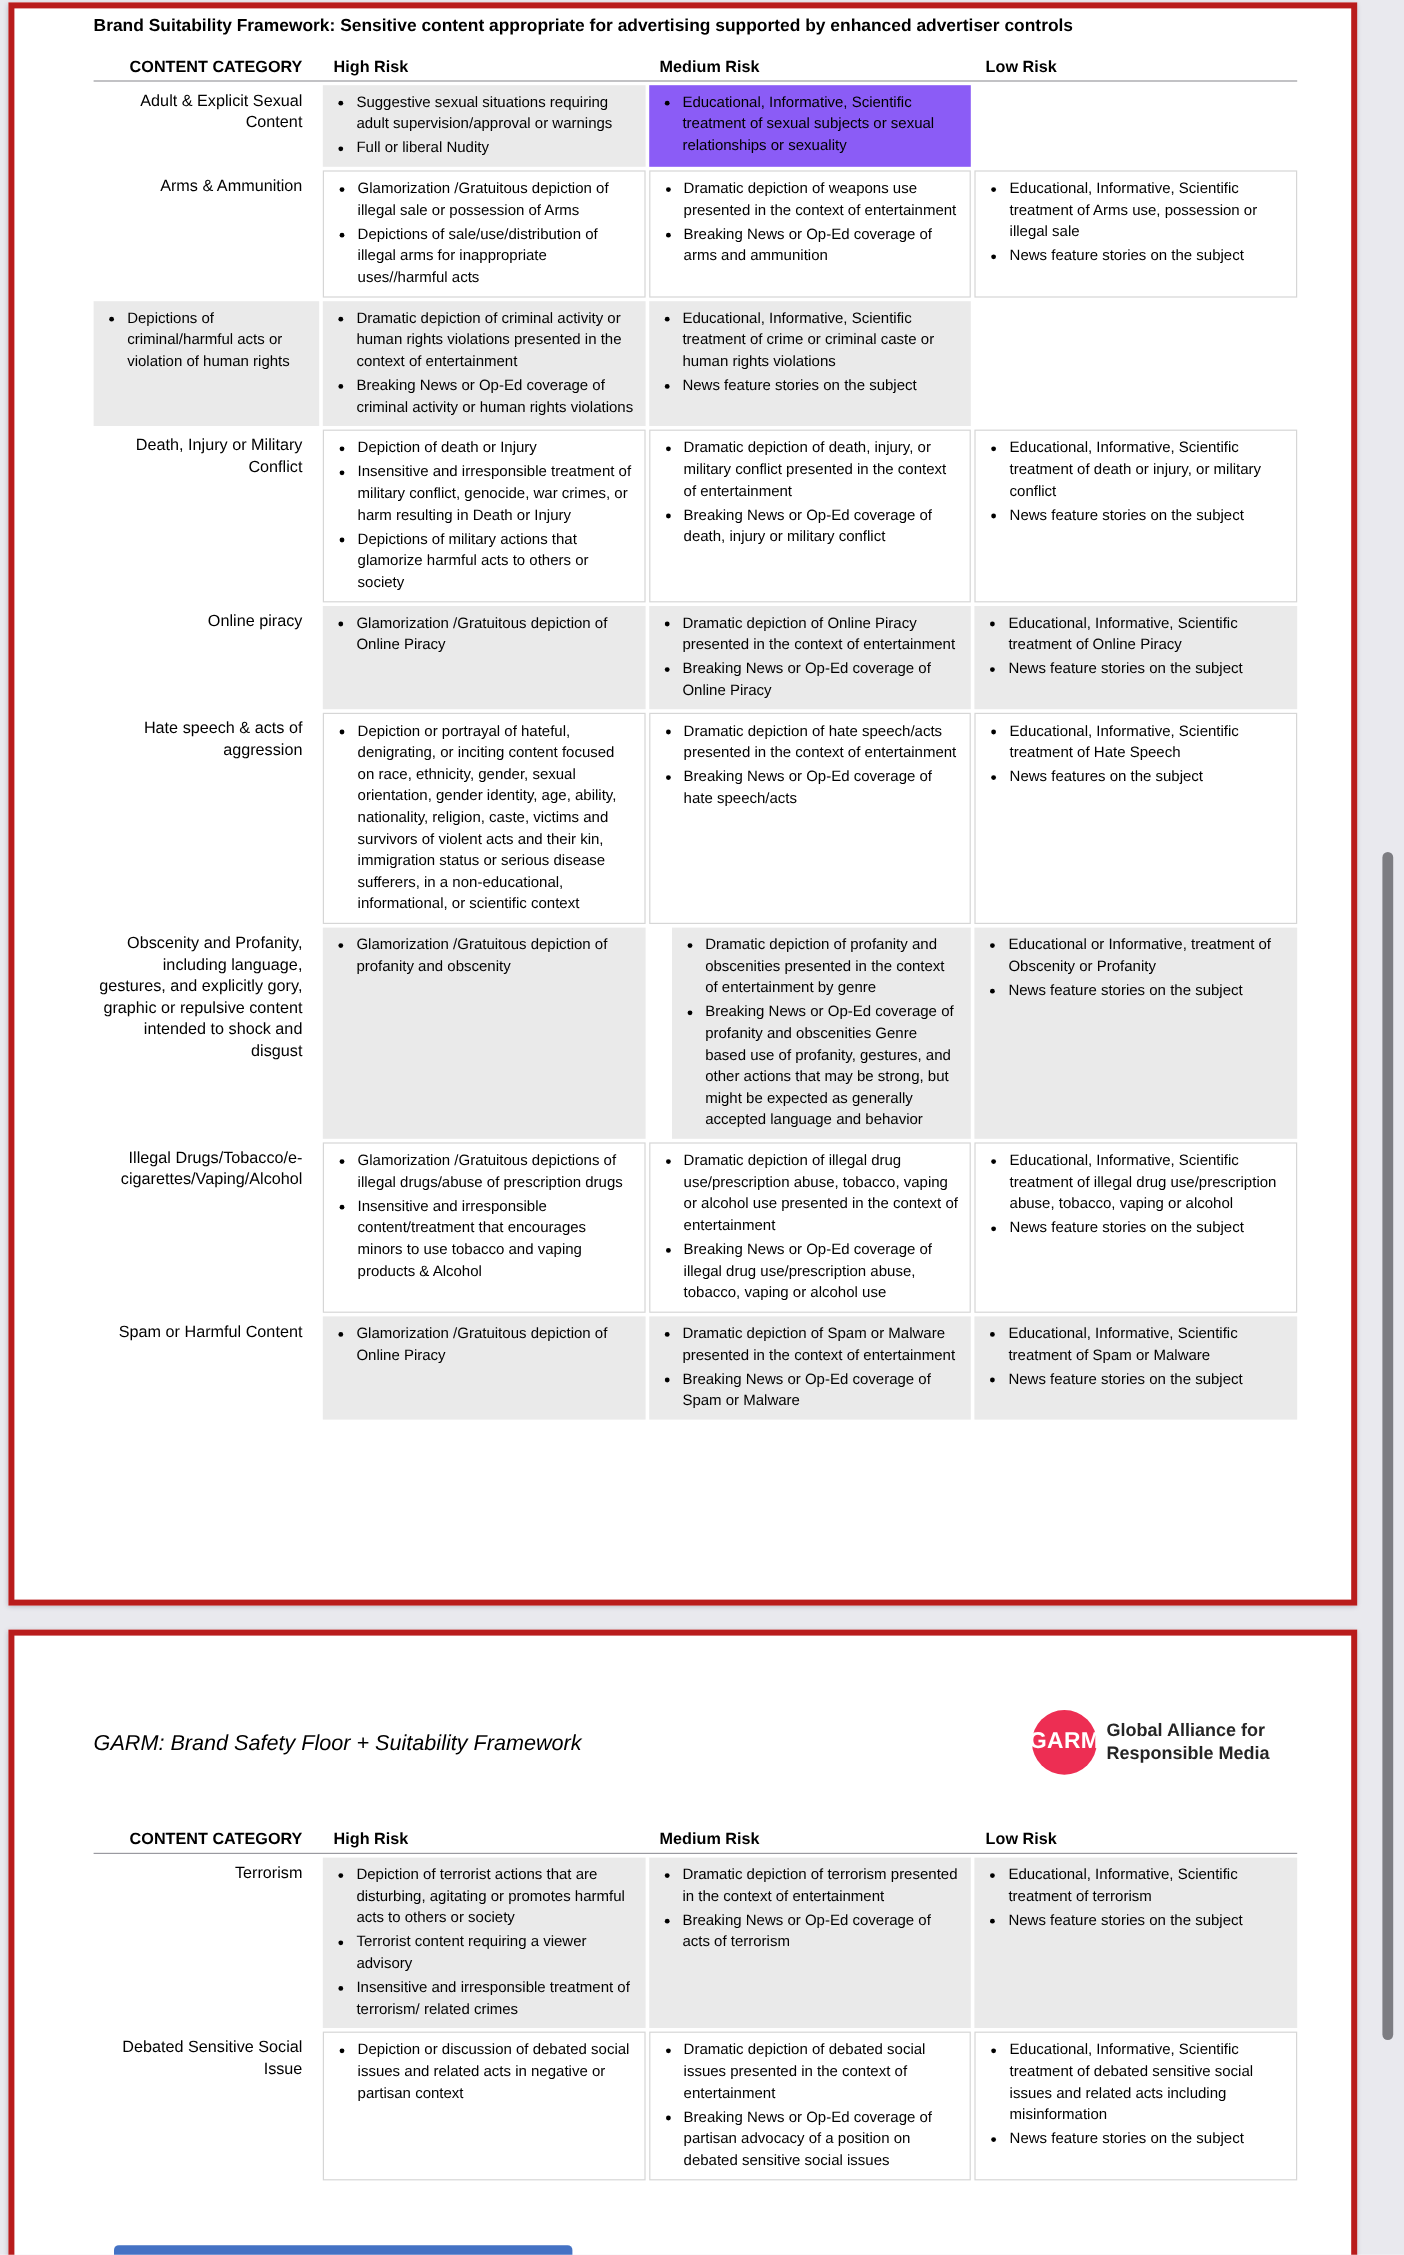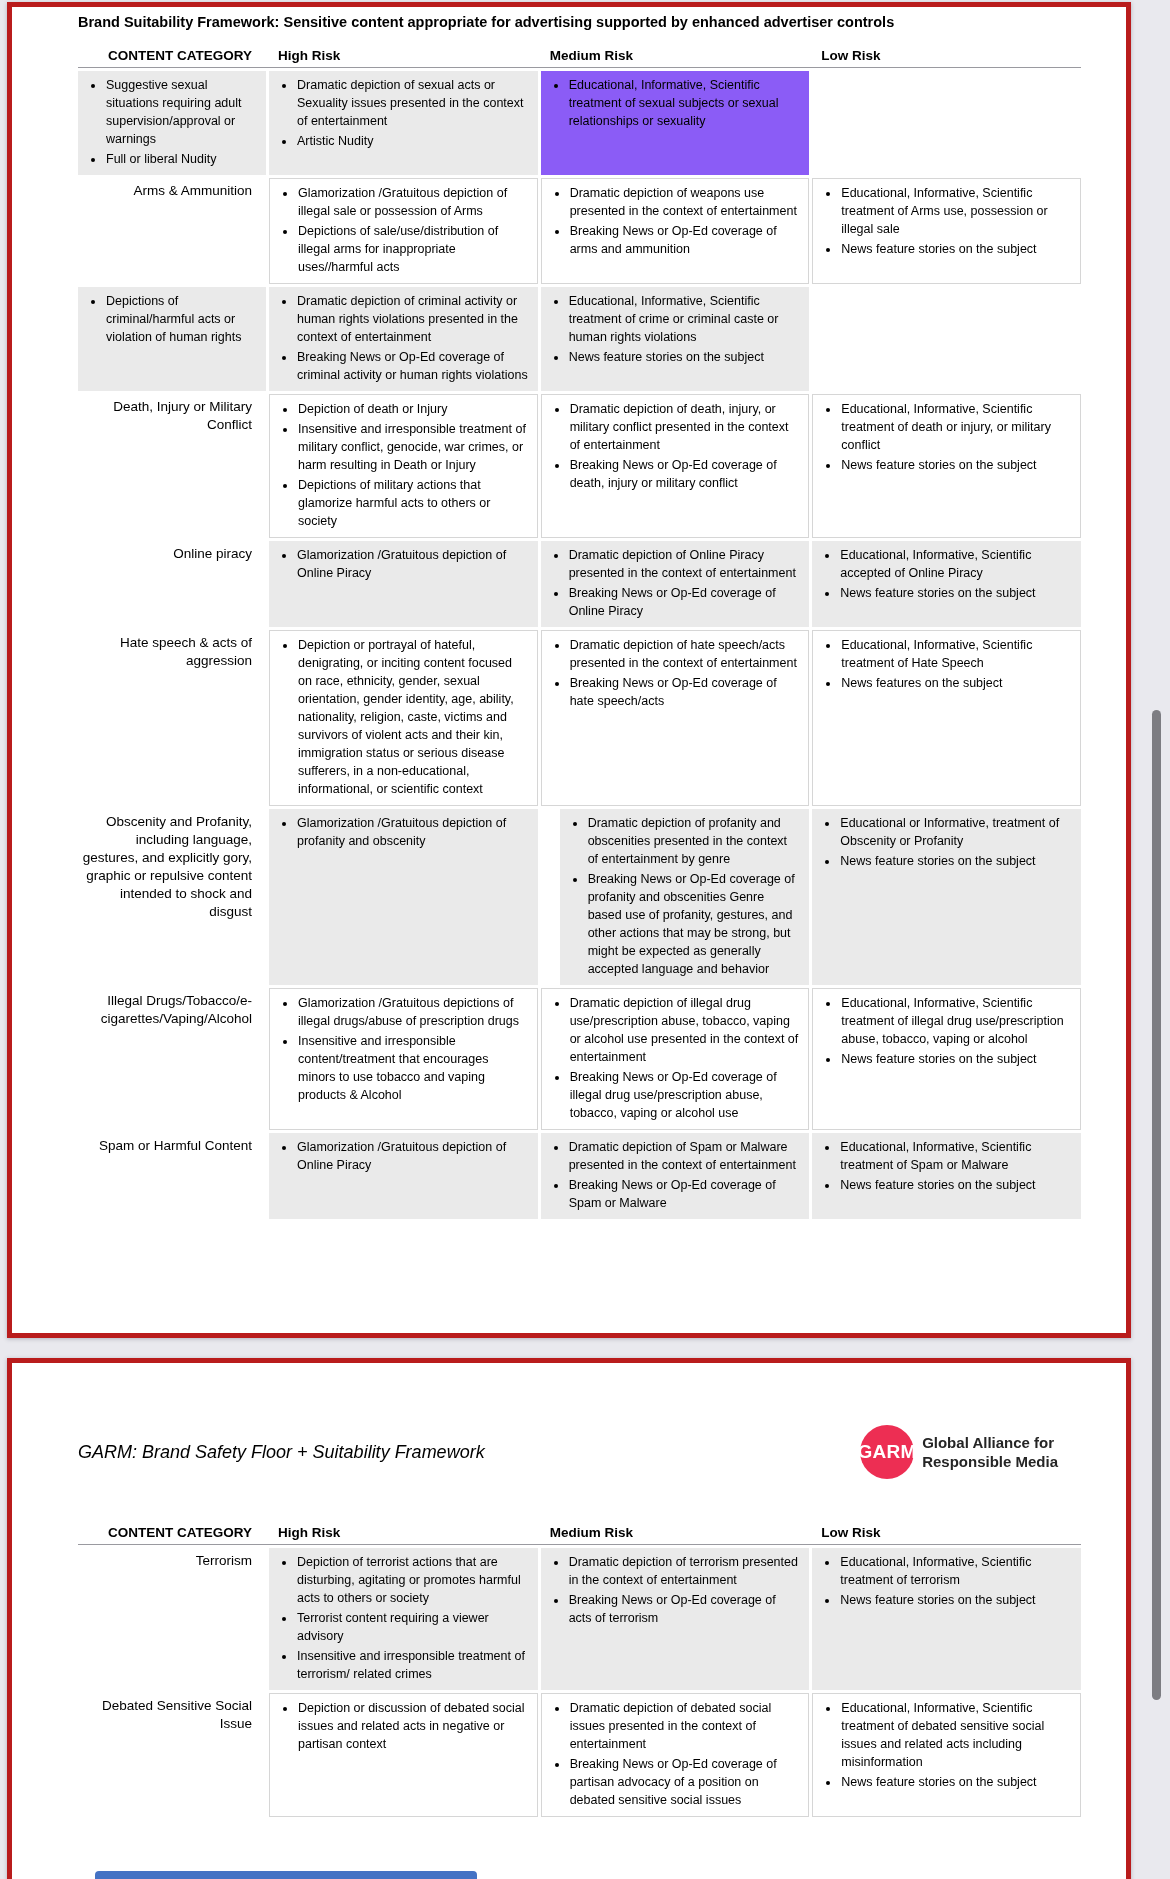--- a/index.html
+++ b/index.html
@@ -66,30 +66,25 @@
     <h1 class="doc-title">Brand Suitability Framework: Sensitive content appropriate for advertising supported by enhanced advertiser controls</h1>
     <div class="gtable">
       <div class="thead">
         <div class="th cat">CONTENT CATEGORY</div>
         <div class="th risk">High Risk</div>
         <div class="th risk">Medium Risk</div>
         <div class="th risk">Low Risk</div>
       </div>
       <div id="tbody1">
           <div class="trow">
+            <div class="catcell">Adult &amp; Explicit Sexual Content</div>
             <div class="cell shaded" style="background: rgb(234, 234, 234);">
               <ul class="blist">
                 <li>Suggestive sexual situations requiring adult supervision/approval or warnings</li>
                 <li>Full or liberal Nudity</li>
-              </ul>
-            </div>
-            <div class="cell shaded" style="background: rgb(234, 234, 234);">
-              <ul class="blist">
-                <li>Dramatic depiction of sexual acts or Sexuality issues presented in the context of entertainment</li>
-                <li>Artistic Nudity</li>
               </ul>
             </div>
             <div class="cell shaded" style="background: #8b5cf6;">
               <ul class="blist">
                 <li>Educational, Informative, Scientific treatment of sexual subjects or sexual relationships or sexuality</li>
               </ul>
             </div>
           </div>
           <div class="trow">
             <div class="catcell">Arms &amp; Ammunition</div>
@@ -161,21 +156,21 @@
               </ul>
             </div>
             <div class="cell shaded" style="background: rgb(234, 234, 234);">
               <ul class="blist">
                 <li>Dramatic depiction of Online Piracy presented in the context of entertainment</li>
                 <li>Breaking News or Op-Ed coverage of Online Piracy</li>
               </ul>
             </div>
             <div class="cell shaded" style="background: rgb(234, 234, 234);">
               <ul class="blist">
-                <li>Educational, Informative, Scientific accepted of Online Piracy</li>
+                <li>Educational, Informative, Scientific treatment of Online Piracy</li>
                 <li>News feature stories on the subject</li>
               </ul>
             </div>
           </div>
           <div class="trow">
             <div class="catcell">Hate speech &amp; acts of aggression</div>
             <div class="cell plain">
               <ul class="blist">
                 <li>Depiction or portrayal of hateful, denigrating, or inciting content focused on race, ethnicity, gender, sexual orientation, gender identity, age, ability, nationality, religion, caste, victims and survivors of violent acts and their kin, immigration status or serious disease sufferers, in a non-educational, informational, or scientific context</li>
               </ul>

